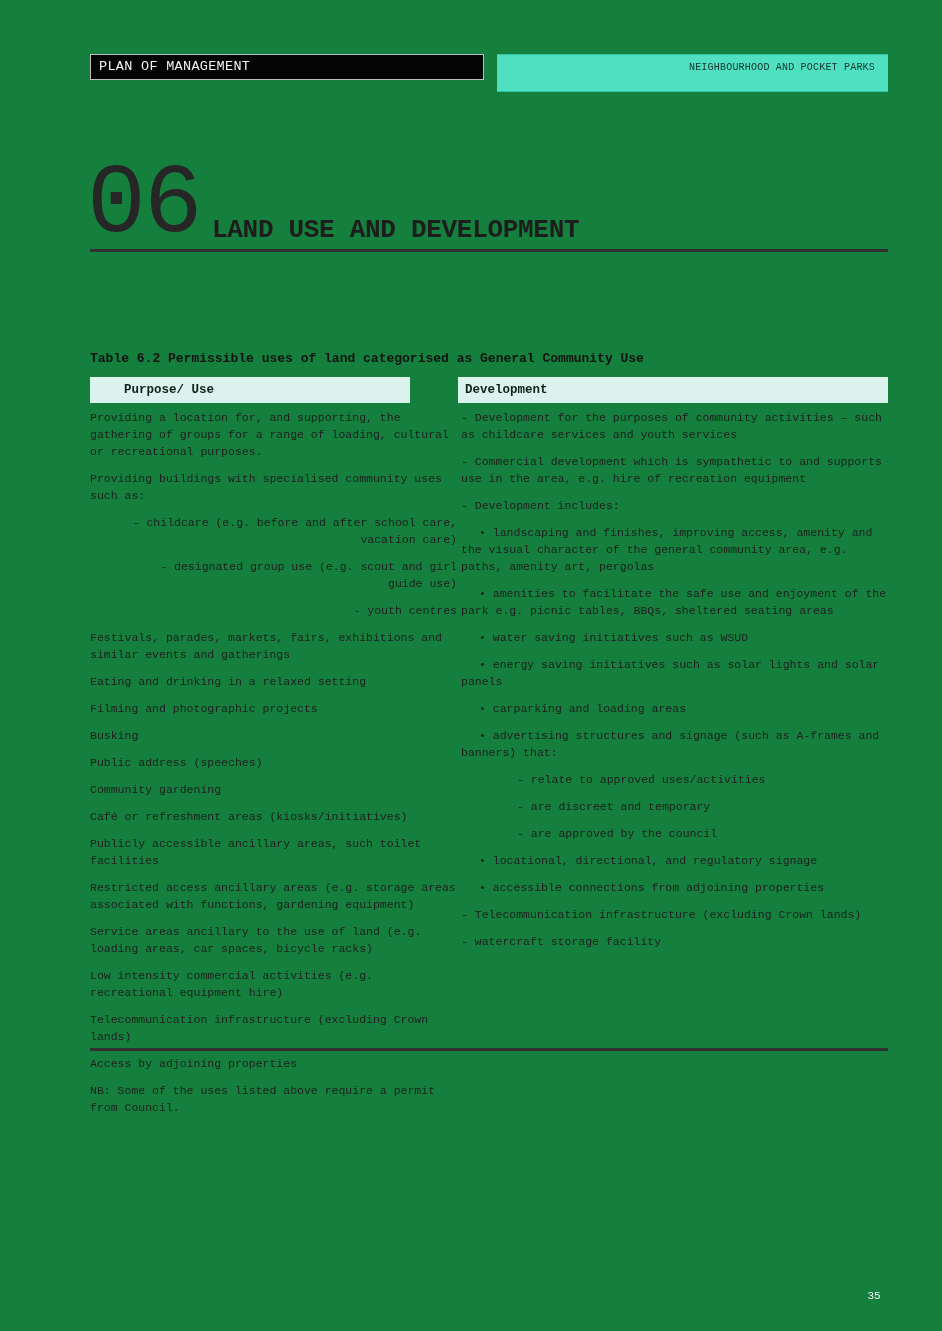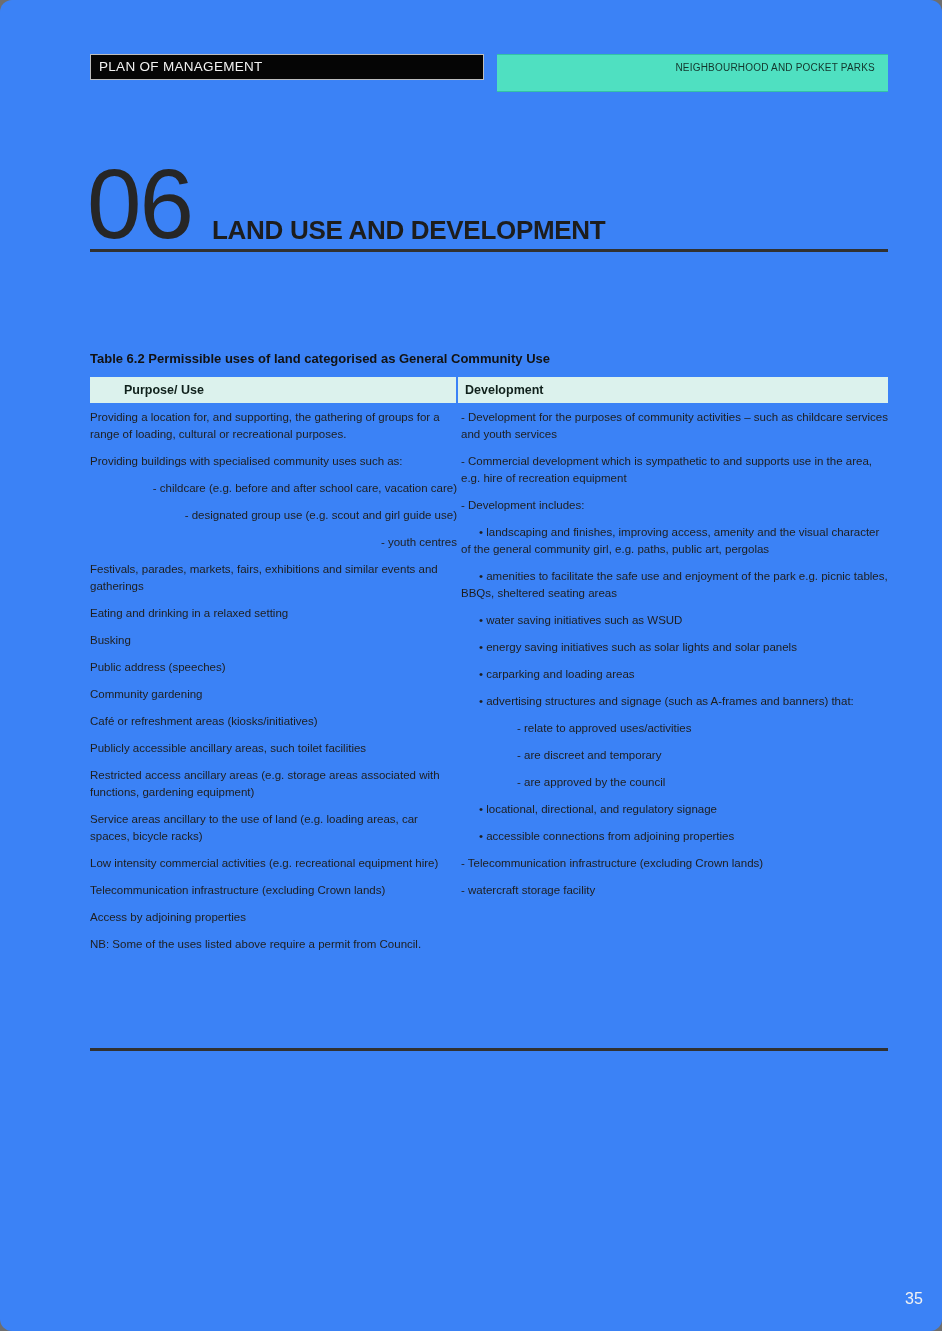--- a/index.html
+++ b/index.html
@@ -1,20 +1,19 @@
 <!DOCTYPE html>
 <html><head>
 <meta charset="utf-8">
 <style>
   html,body{margin:0;padding:0;background:#6e6e6e;}
   .page{
-    position:relative;width:942px;height:1331px;background:#3b82f6;
-    font-family:Liberation Sans, sans-serif;color:#1d1d1d;overflow:hidden;
+    position:relative;width:942px;height:1331px;background:#15803d;
+    font-family:Liberation Mono, monospace;color:#1d1d1d;overflow:hidden;
     margin:0 auto;
-    border-radius:12px;
   }
   
   .banner-black{
     position:absolute;left:90px;top:54px;width:394px;height:26px;
     background:#050505;border:1px solid #bdbdbd;box-sizing:border-box;
     color:#f2f2f2;font-size:13.5px;line-height:24px;padding-left:8px;
     letter-spacing:.3px;
   }
   .banner-teal{
     position:absolute;left:497px;top:54px;width:391px;height:38px;
@@ -36,37 +35,37 @@
   }
   
   .table-caption{
     position:absolute;left:90px;top:351px;font-size:13px;font-weight:bold;color:#121212;
   }
   .th{
     position:absolute;top:377px;height:26px;background:#dcf2ed;
     font-size:12.5px;font-weight:bold;color:#10211c;line-height:26px;
     padding-left:7px;box-sizing:border-box;
   }
-  .th-left{left:90px;width:366px;padding-left:34px;}
+  .th-left{left:90px;width:320px;padding-left:34px;}
   .th-right{left:458px;width:430px;}
   .col{
     position:absolute;top:409px;font-size:11.5px;line-height:17px;color:#1e1e1e;
   }
   .col-left{left:90px;width:367px;}
   .col-right{left:461px;width:427px;}
   .col p{margin:0 0 10px 0;}
   .col-left p.ind1{text-indent:32px;text-align:right;}
   .col-right p.ind1{text-indent:18px;}
   .col-right p.ind2{text-indent:56px;}
   .bottom-rule{
     position:absolute;left:90px;top:1048px;width:798px;height:3px;background:#313131;
   }
   .page-number{
     position:absolute;left:860px;top:1290px;width:28px;text-align:center;
-    font-size:16px;color:#f2f2f2;margin-left:40px;
+    font-size:11px;color:#f2f2f2;
   }
 </style>
 </head>
 <body>
 
 <div class="page">
 
   <div class="banner-black">PLAN OF MANAGEMENT</div>
 
   <div class="banner-teal">NEIGHBOURHOOD AND POCKET PARKS</div>
@@ -84,38 +83,39 @@
   <div class="th th-right">Development</div>
 
   <div class="col col-left" id="purpose-col">
       <p class="ind0">Providing a location for, and supporting, the gathering of groups for a range of loading, cultural or recreational purposes.</p>
       <p class="ind0">Providing buildings with specialised community uses such as:</p>
       <p class="ind1">- childcare (e.g. before and after school care, vacation care)</p>
       <p class="ind1">- designated group use (e.g. scout and girl guide use)</p>
       <p class="ind1">- youth centres</p>
       <p class="ind0">Festivals, parades, markets, fairs, exhibitions and similar events and gatherings</p>
       <p class="ind0">Eating and drinking in a relaxed setting</p>
+      <p class="ind0">Filming and photographic projects</p>
       <p class="ind0">Busking</p>
       <p class="ind0">Public address (speeches)</p>
       <p class="ind0">Community gardening</p>
       <p class="ind0">Café or refreshment areas (kiosks/initiatives)</p>
       <p class="ind0">Publicly accessible ancillary areas, such toilet facilities</p>
       <p class="ind0">Restricted access ancillary areas (e.g. storage areas associated with functions, gardening equipment)</p>
       <p class="ind0">Service areas ancillary to the use of land (e.g. loading areas, car spaces, bicycle racks)</p>
       <p class="ind0">Low intensity commercial activities (e.g. recreational equipment hire)</p>
       <p class="ind0">Telecommunication infrastructure (excluding Crown lands)</p>
       <p class="ind0">Access by adjoining properties</p>
       <p class="ind0">NB: Some of the uses listed above require a permit from Council.</p>
     </div>
 
   <div class="col col-right" id="development-col">
       <p class="ind0">- Development for the purposes of community activities – such as childcare services and youth services</p>
       <p class="ind0">- Commercial development which is sympathetic to and supports use in the area, e.g. hire of recreation equipment</p>
       <p class="ind0">- Development includes:</p>
-      <p class="ind1">• landscaping and finishes, improving access, amenity and the visual character of the general community girl, e.g. paths, public art, pergolas</p>
+      <p class="ind1">• landscaping and finishes, improving access, amenity and the visual character of the general community area, e.g. paths, amenity art, pergolas</p>
       <p class="ind1">• amenities to facilitate the safe use and enjoyment of the park e.g. picnic tables, BBQs, sheltered seating areas</p>
       <p class="ind1">• water saving initiatives such as WSUD</p>
       <p class="ind1">• energy saving initiatives such as solar lights and solar panels</p>
       <p class="ind1">• carparking and loading areas</p>
       <p class="ind1">• advertising structures and signage (such as A-frames and banners) that:</p>
       <p class="ind2">- relate to approved uses/activities</p>
       <p class="ind2">- are discreet and temporary</p>
       <p class="ind2">- are approved by the council</p>
       <p class="ind1">• locational, directional, and regulatory signage</p>
       <p class="ind1">• accessible connections from adjoining properties</p>

